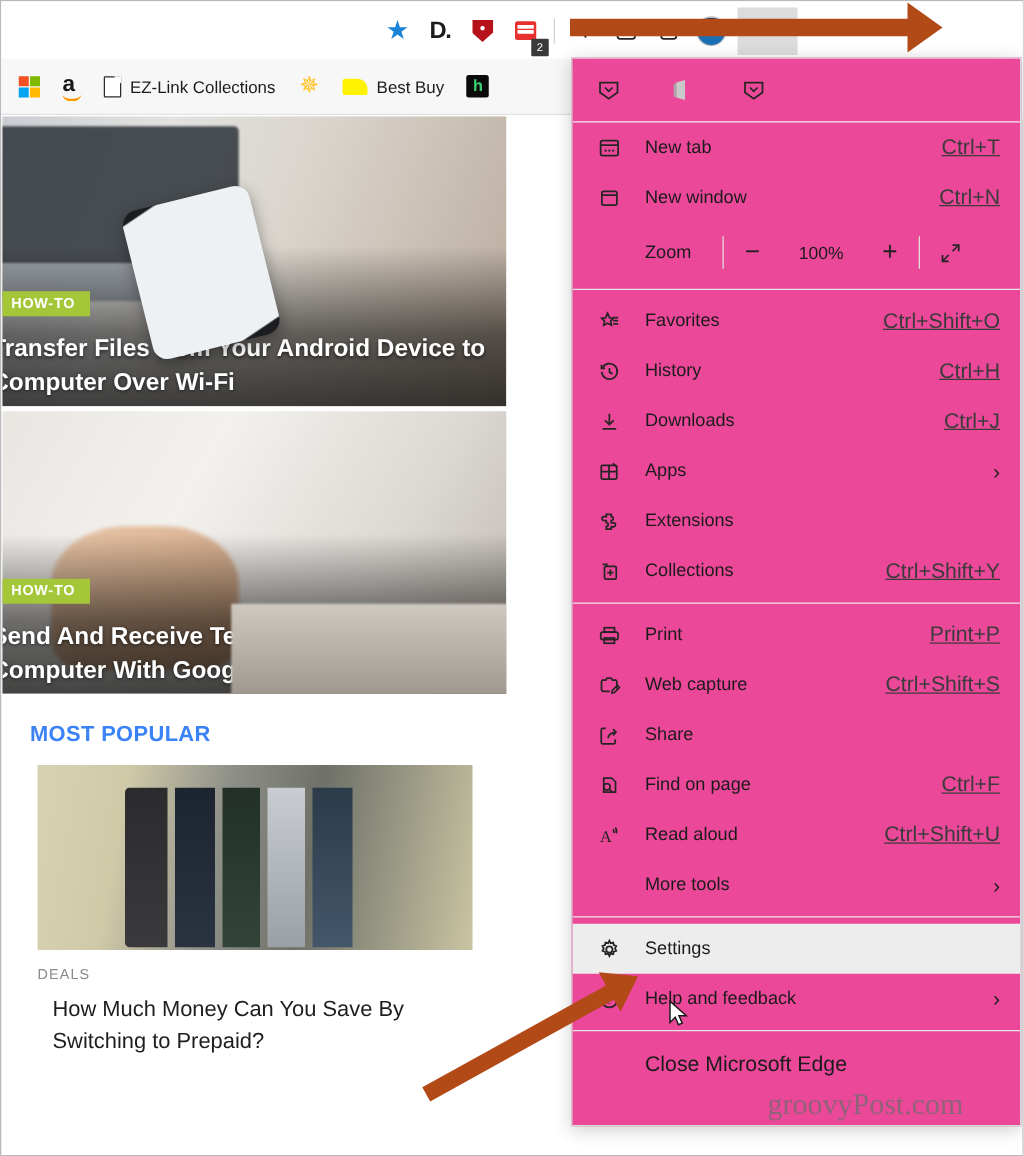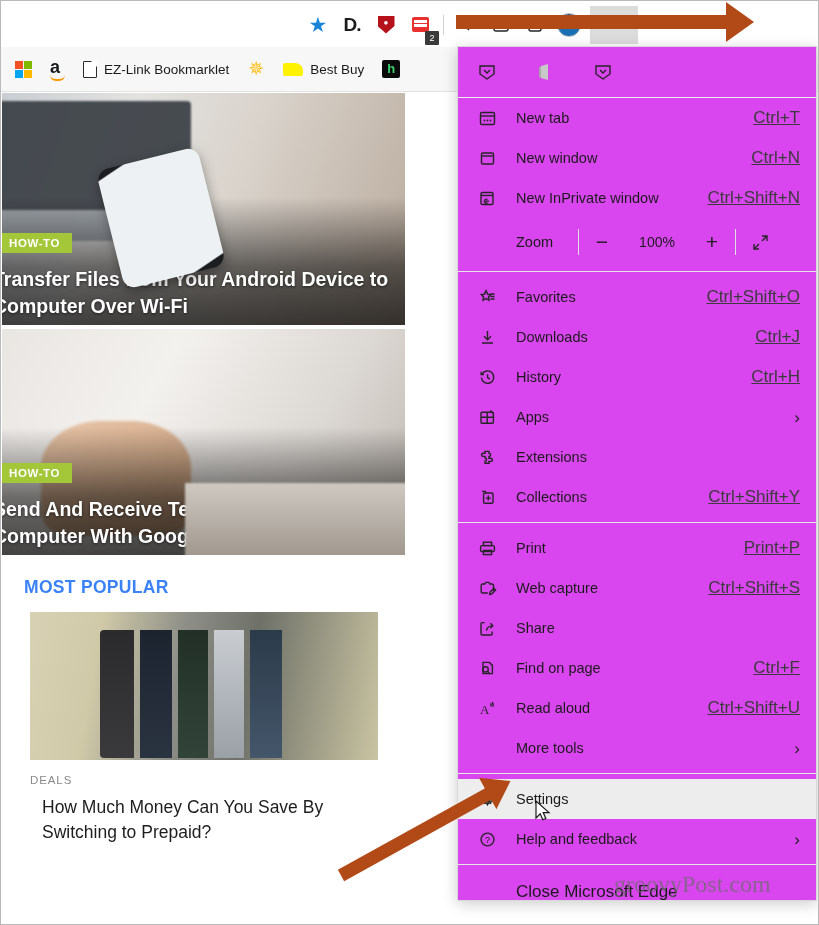--- a/index.html
+++ b/index.html
@@ -199,21 +199,21 @@
     font-size: 11.5px; color: #8a8a8a; letter-spacing: .9px;
   }
   .mp-title {
     margin-left: 40px; margin-top: 9px; width: 330px;
     font-size: 17.5px; color: #1d1d1d; line-height: 1.45;
   }
 
   
   .menu {
     position: absolute; left: 456px; top: 45px; width: 360px; height: 855px;
-    background: #d946ef;
+    background: #ec4899;
     border: 1px solid #d8d8d8;
     box-shadow: 0 3px 14px rgba(0,0,0,.20);
     overflow: hidden;
   }
   .pinned {
     height: 51px; display: flex; align-items: center; padding-left: 18px; gap: 36px;
     border-bottom: 1px solid #ededed;
   }
   .pin-ico { width: 22px; height: 22px; }
 
@@ -352,21 +352,21 @@
             <i></i>
             <i></i>
             <i></i>
           </span>
       </div>
       <div class="bm">
         <span class="amz">a</span>
       </div>
       <div class="bm">
         <span class="page-ico"></span>
-        <span>EZ-Link Bookmarklet</span>
+        <span>EZ-Link Collections</span>
       </div>
       <div class="bm">
         <span class="walmart">✵</span>
       </div>
       <div class="bm">
         <span class="bb-tag"></span>
         <span>Best Buy</span>
       </div>
       <div class="bm">
         <span class="h-ico">h</span>
@@ -435,32 +435,20 @@
       <span class="mico">
         <svg width="19" height="19" viewBox="0 0 19 19">
             <rect class="glyph-outline" x="3.5" y="4" width="12" height="11" rx="1.3"></rect>
             <path class="glyph-outline" d="M3.5 7h12"></path>
           </svg>
       </span>
       <span class="mlabel">New window</span>
       <span class="maccel">Ctrl+N</span>
     </div>
 
-    <div class="mrow">
-      <span class="mico">
-        <svg width="19" height="19" viewBox="0 0 19 19">
-            <rect class="glyph-outline" x="3" y="3.5" width="12" height="12" rx="1.3"></rect>
-            <path class="glyph-outline" d="M3 6.5h12"></path>
-            <path class="glyph-outline" d="M9.5 10.5a2 2 0 1 0 0 3.4"></path>
-            <path class="glyph-outline" d="M7.5 12.2h3.4"></path>
-          </svg>
-      </span>
-      <span class="mlabel">New InPrivate window</span>
-      <span class="maccel">Ctrl+Shift+N</span>
-    </div>
 
     <div class="zoom-row">
       <span class="zoom-lbl">Zoom</span>
       <span class="zr-sep"></span>
       <span class="zbtn">−</span>
       <span class="zval">100%</span>
       <span class="zbtn">+</span>
       <span class="zr-sep"></span>
       <span class="zfull">
         <svg width="19" height="19" viewBox="0 0 19 19">
@@ -478,42 +466,42 @@
             <path class="glyph-outline" d="M12.5 6h4M12.5 8.5h4M12.5 11h4"></path>
           </svg>
       </span>
       <span class="mlabel">Favorites</span>
       <span class="maccel">Ctrl+Shift+O</span>
     </div>
 
     <div class="mrow">
       <span class="mico">
         <svg width="19" height="19" viewBox="0 0 19 19">
-            <path class="glyph-outline" d="M9.5 3v8.5M6 8.3l3.5 3.4 3.5-3.4M4 15h11"></path>
-          </svg>
-      </span>
-      <span class="mlabel">Downloads</span>
-      <span class="maccel">Ctrl+J</span>
-    </div>
-
-    <div class="mrow">
-      <span class="mico">
-        <svg width="19" height="19" viewBox="0 0 19 19">
             <path class="glyph-outline" d="M4 6.4A6.2 6.2 0 1 1 3.4 9.5"></path>
             <path class="glyph-outline" d="M3.2 3.8v2.8h2.8"></path>
             <path class="glyph-outline" d="M9.6 6.3v3.4l2.4 1.4"></path>
           </svg>
       </span>
       <span class="mlabel">History</span>
       <span class="maccel">Ctrl+H</span>
     </div>
 
     <div class="mrow">
       <span class="mico">
         <svg width="19" height="19" viewBox="0 0 19 19">
+            <path class="glyph-outline" d="M9.5 3v8.5M6 8.3l3.5 3.4 3.5-3.4M4 15h11"></path>
+          </svg>
+      </span>
+      <span class="mlabel">Downloads</span>
+      <span class="maccel">Ctrl+J</span>
+    </div>
+
+    <div class="mrow">
+      <span class="mico">
+        <svg width="19" height="19" viewBox="0 0 19 19">
             <rect class="glyph-outline" x="3" y="4.2" width="12.4" height="11" rx="1"></rect>
             <path class="glyph-outline" d="M9.2 4.2v11M3 9.2h12.4"></path>
             <path class="glyph-outline" d="M12.3 2.6l2.8 2.8"></path>
           </svg>
       </span>
       <span class="mlabel">Apps</span>
       <span class="chev">›</span>
     </div>
 
     <div class="mrow">

